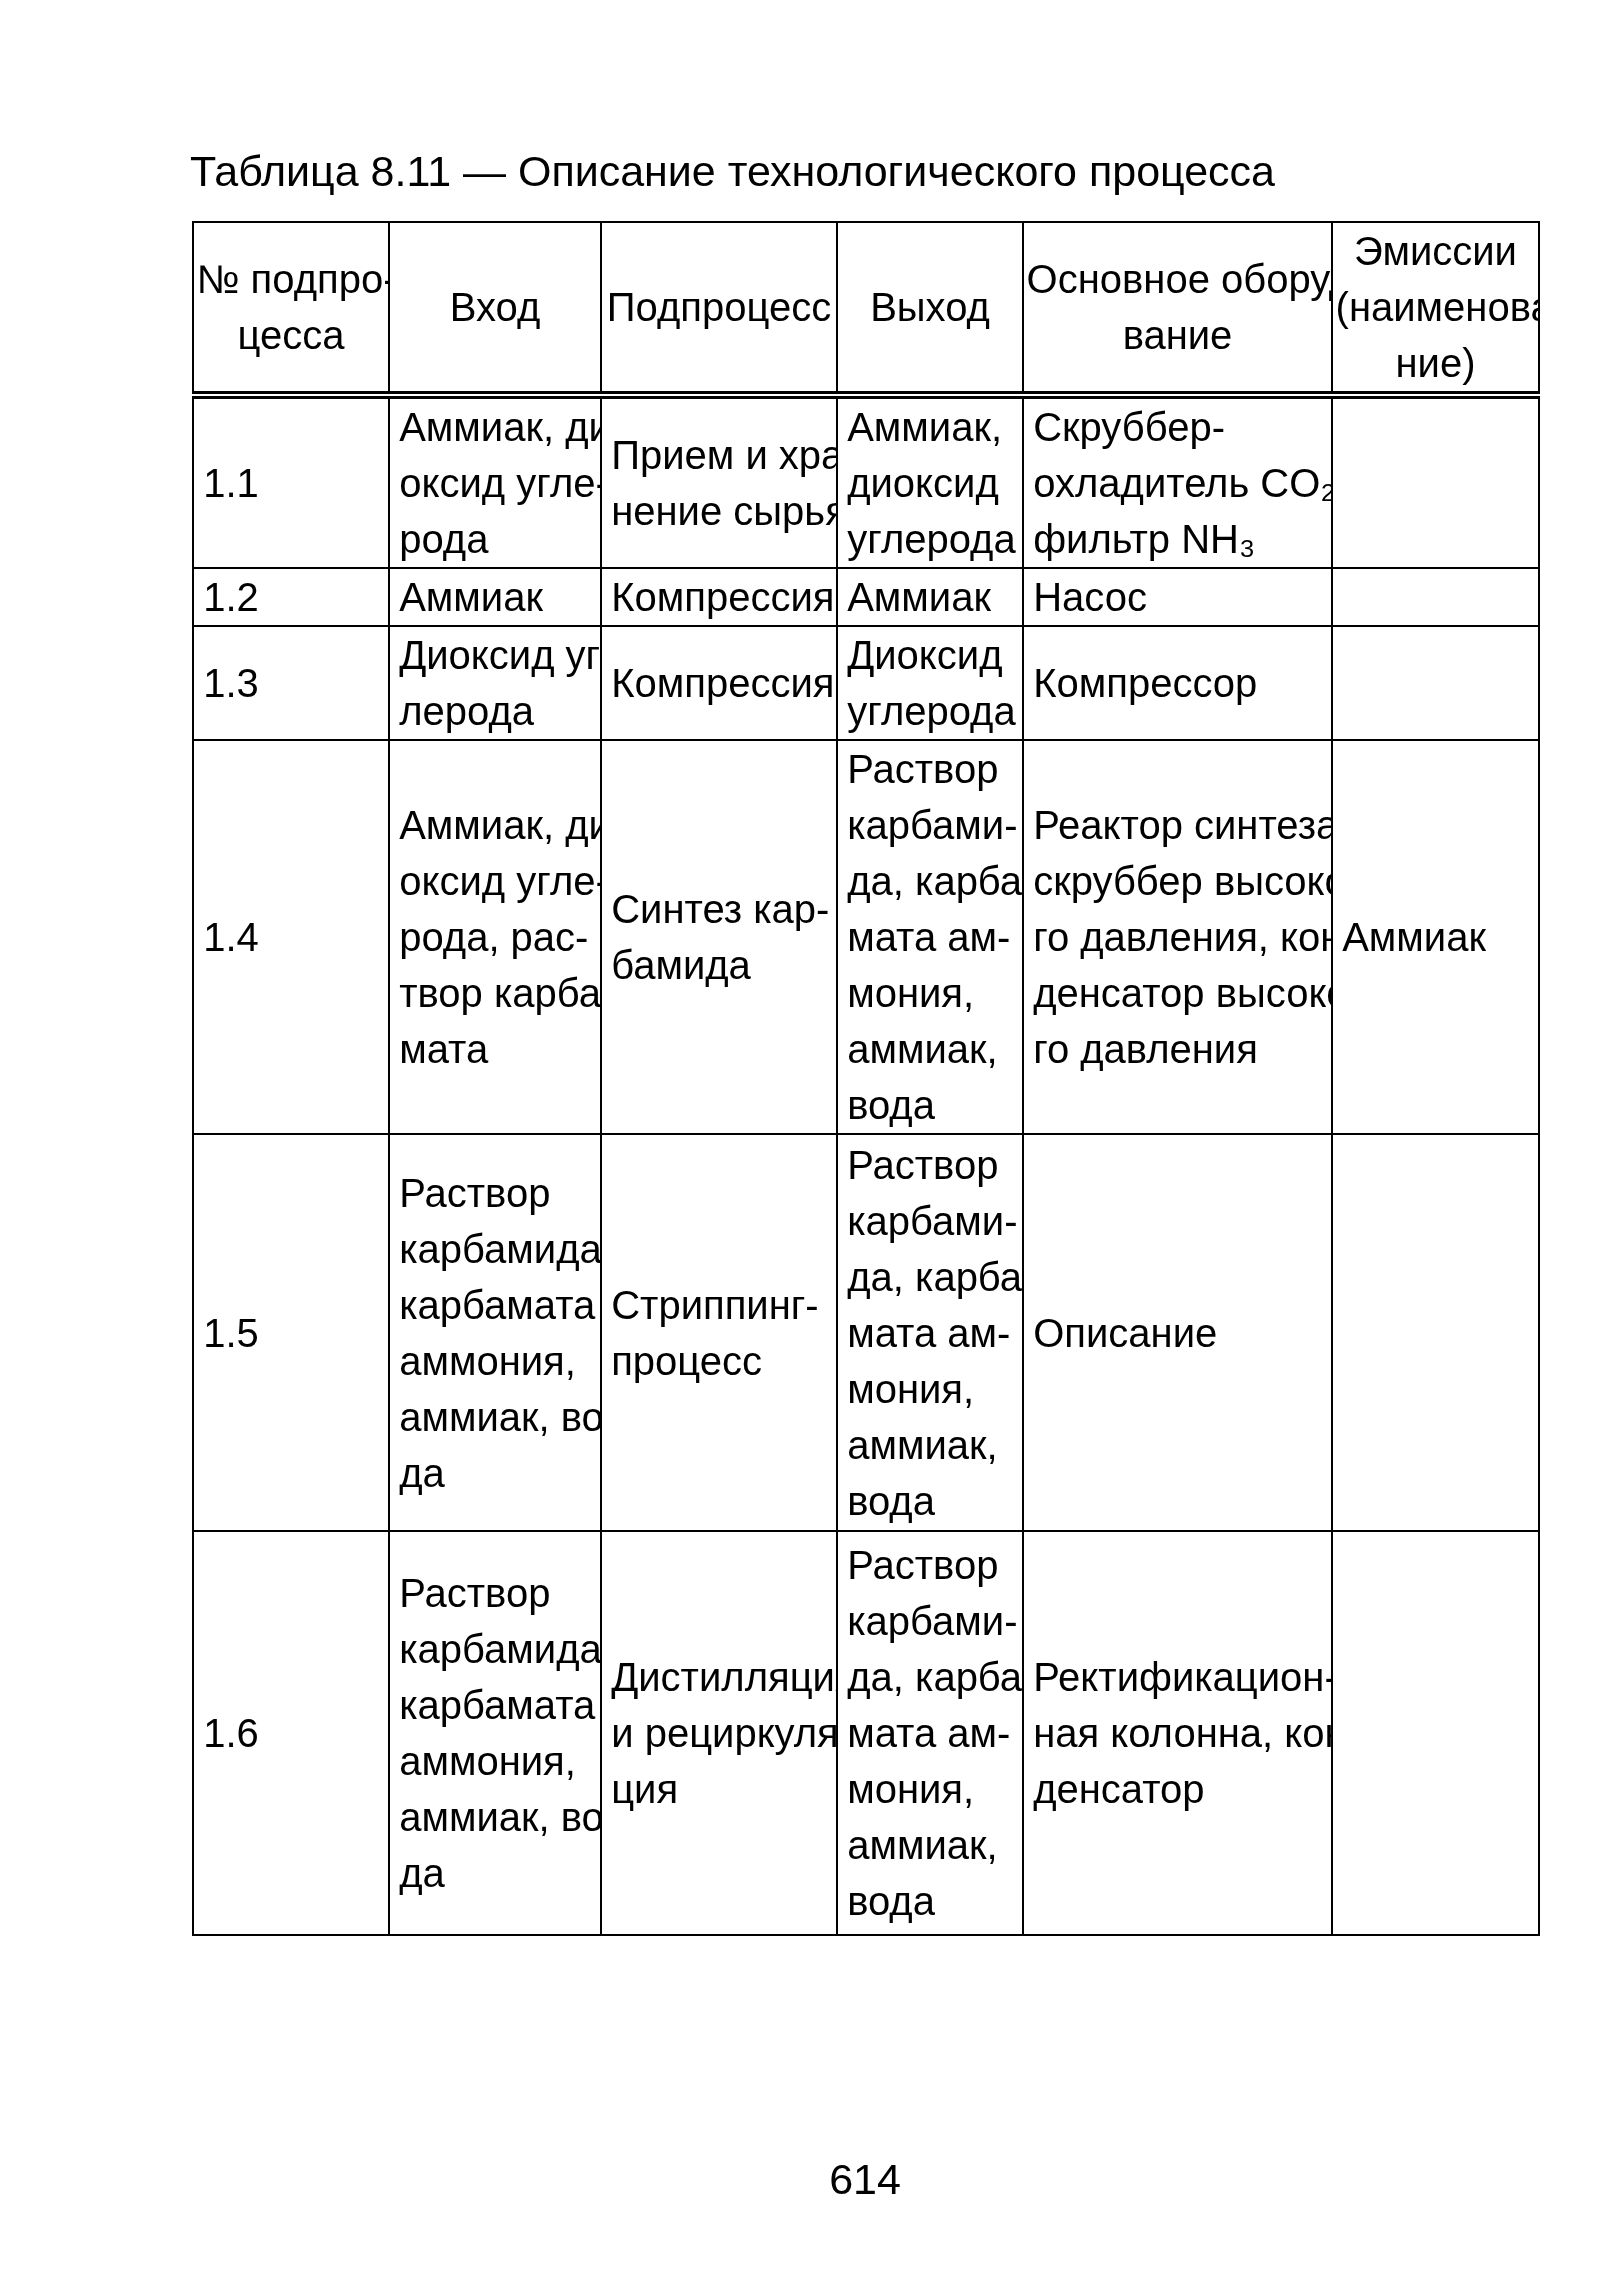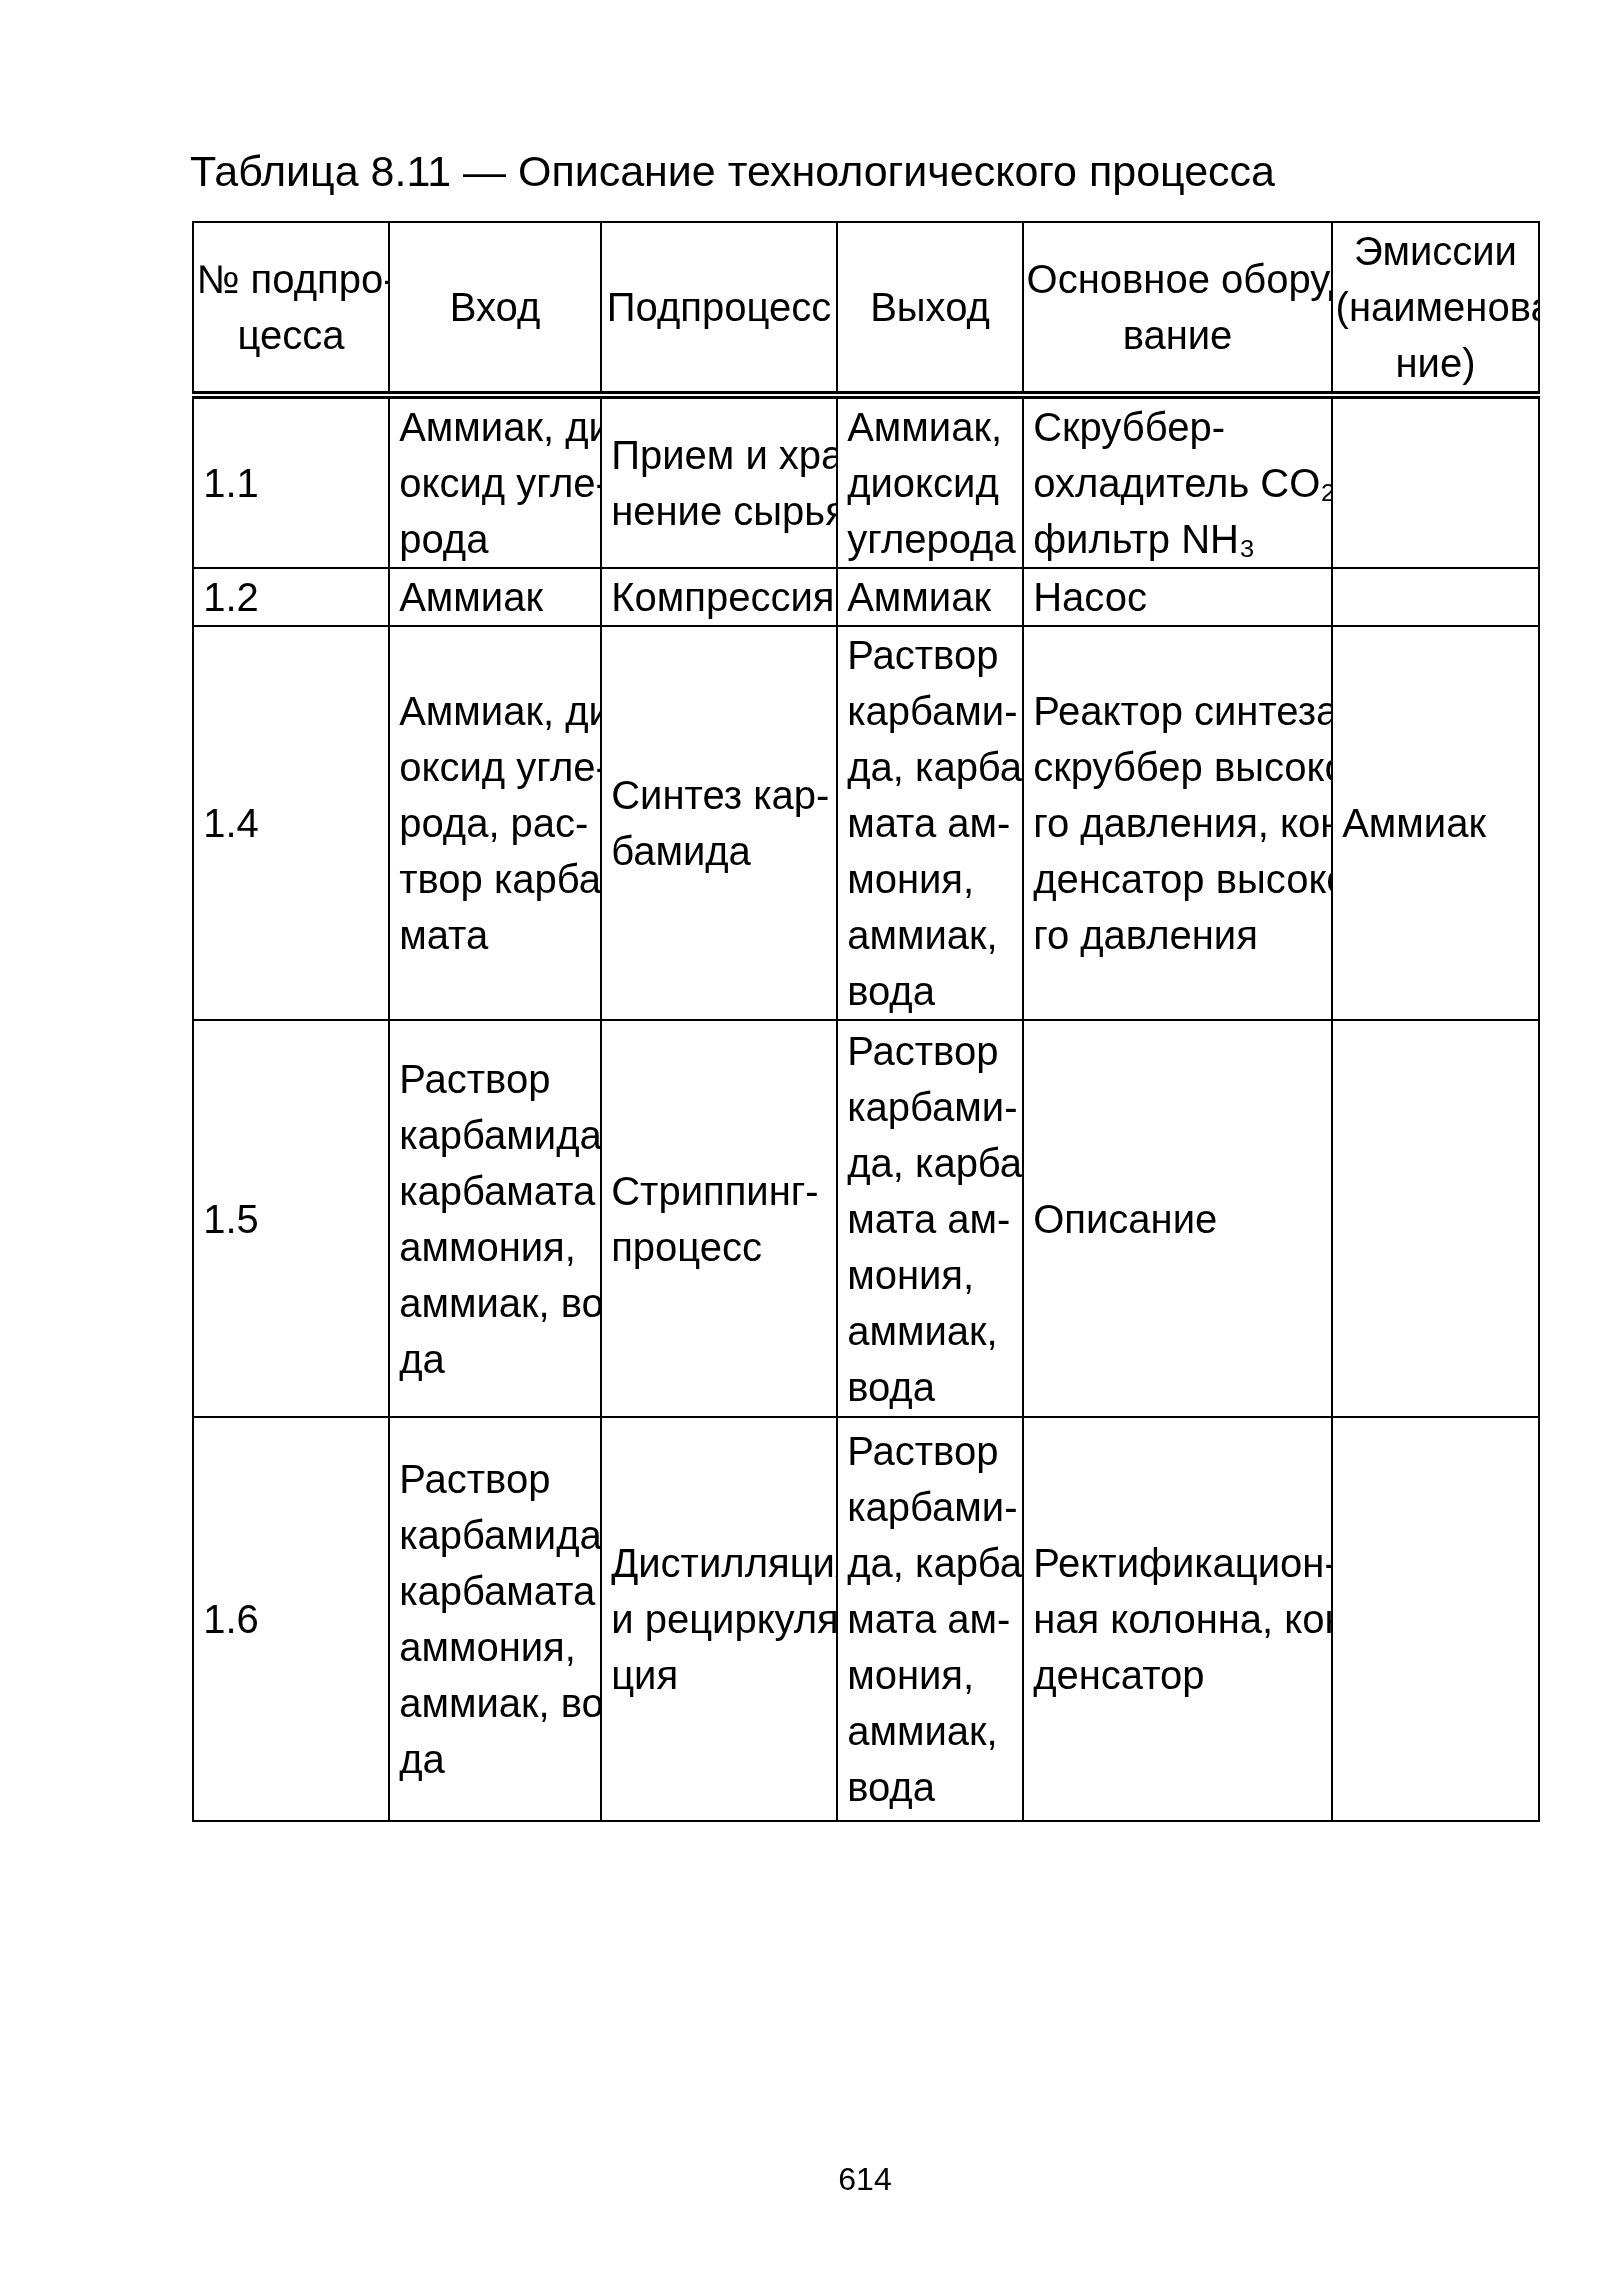--- a/index.html
+++ b/index.html
@@ -53,21 +53,21 @@
   .row-3  { height: 111px; }
   .row-4  { height: 393px; }
   .row-5  { height: 397px; }
   .row-6  { height: 404px; }
   .page-number {
     position: absolute;
     left: 192px;
     top: 2161px;
     width: 1346px;
     text-align: center;
-    font-size: 32px;
+    font-size: 43px;
     line-height: 37px;
   }
 </style>
 </head>
 <body>
 
 <div class="doc-title">Таблица 8.11 — Описание технологического процесса</div>
 
 <table class="process-table">
   <colgroup>
@@ -109,20 +109,30 @@
       <td></td>
     </tr>
     <tr class="row-2">
       <td>1.2</td>
       <td>Аммиак</td>
       <td>Компрессия</td>
       <td>Аммиак</td>
       <td>Насос</td>
       <td></td>
     </tr>
+    <tr class="row-3">
+      <td>1.3</td>
+      <td>Диоксид уг-
+лерода</td>
+      <td>Компрессия</td>
+      <td>Диоксид
+углерода</td>
+      <td>Компрессор</td>
+      <td></td>
+    </tr>
     <tr class="row-4">
       <td>1.4</td>
       <td>Аммиак, ди-
 оксид угле-
 рода, рас-
 твор карба-
 мата</td>
       <td>Синтез кар-
 бамида</td>
       <td>Раствор

